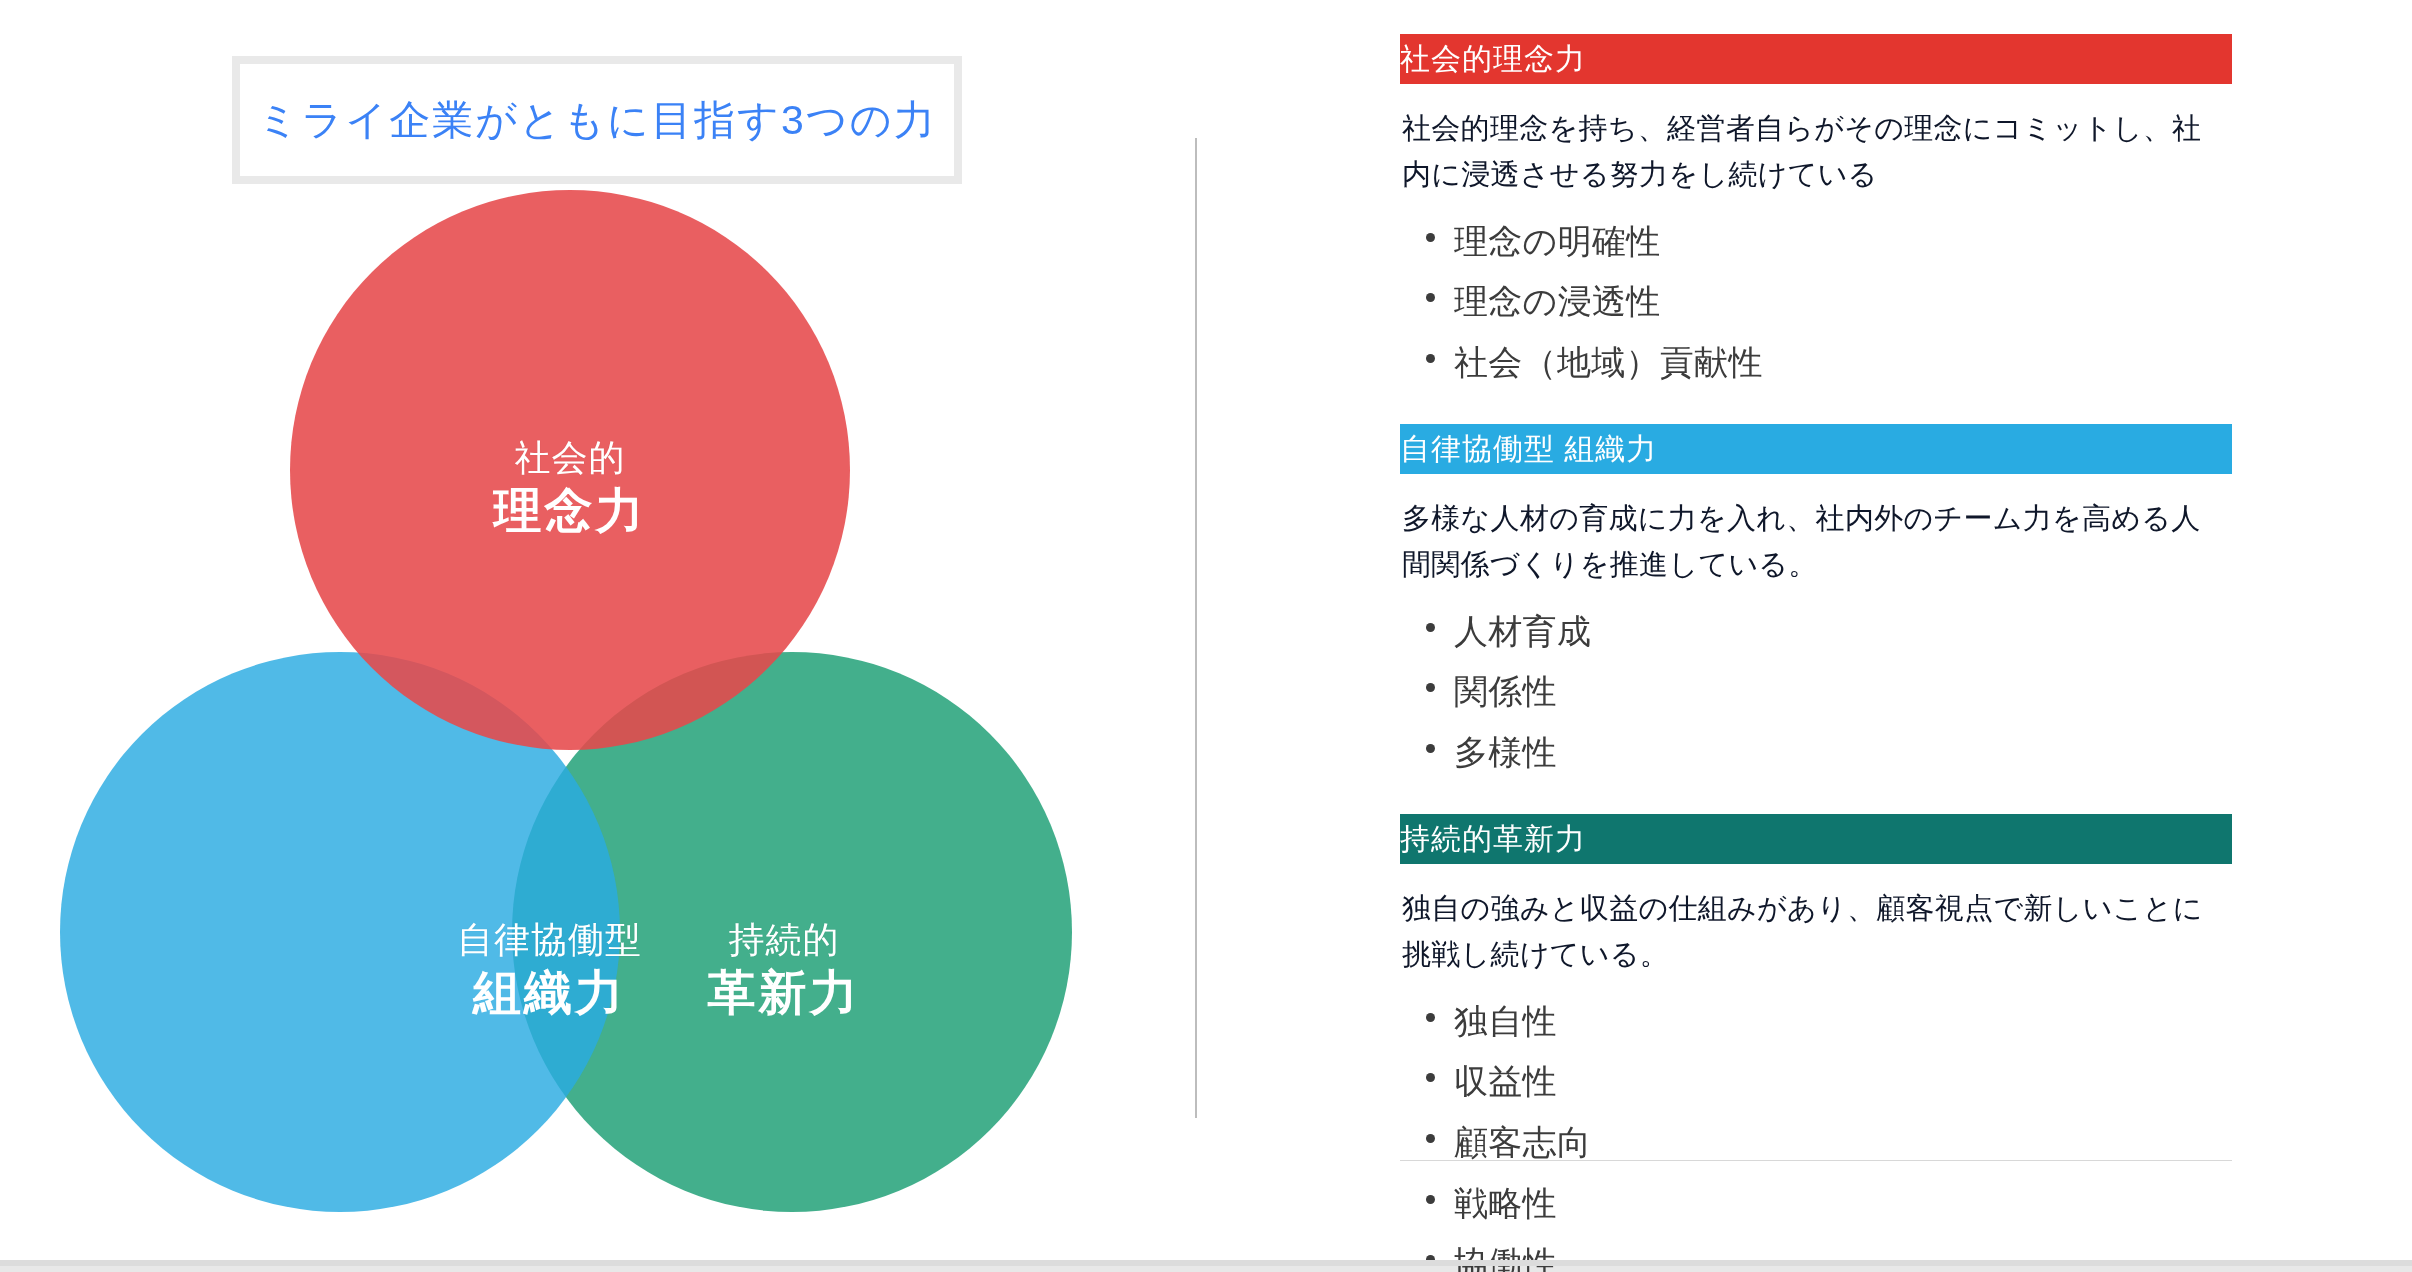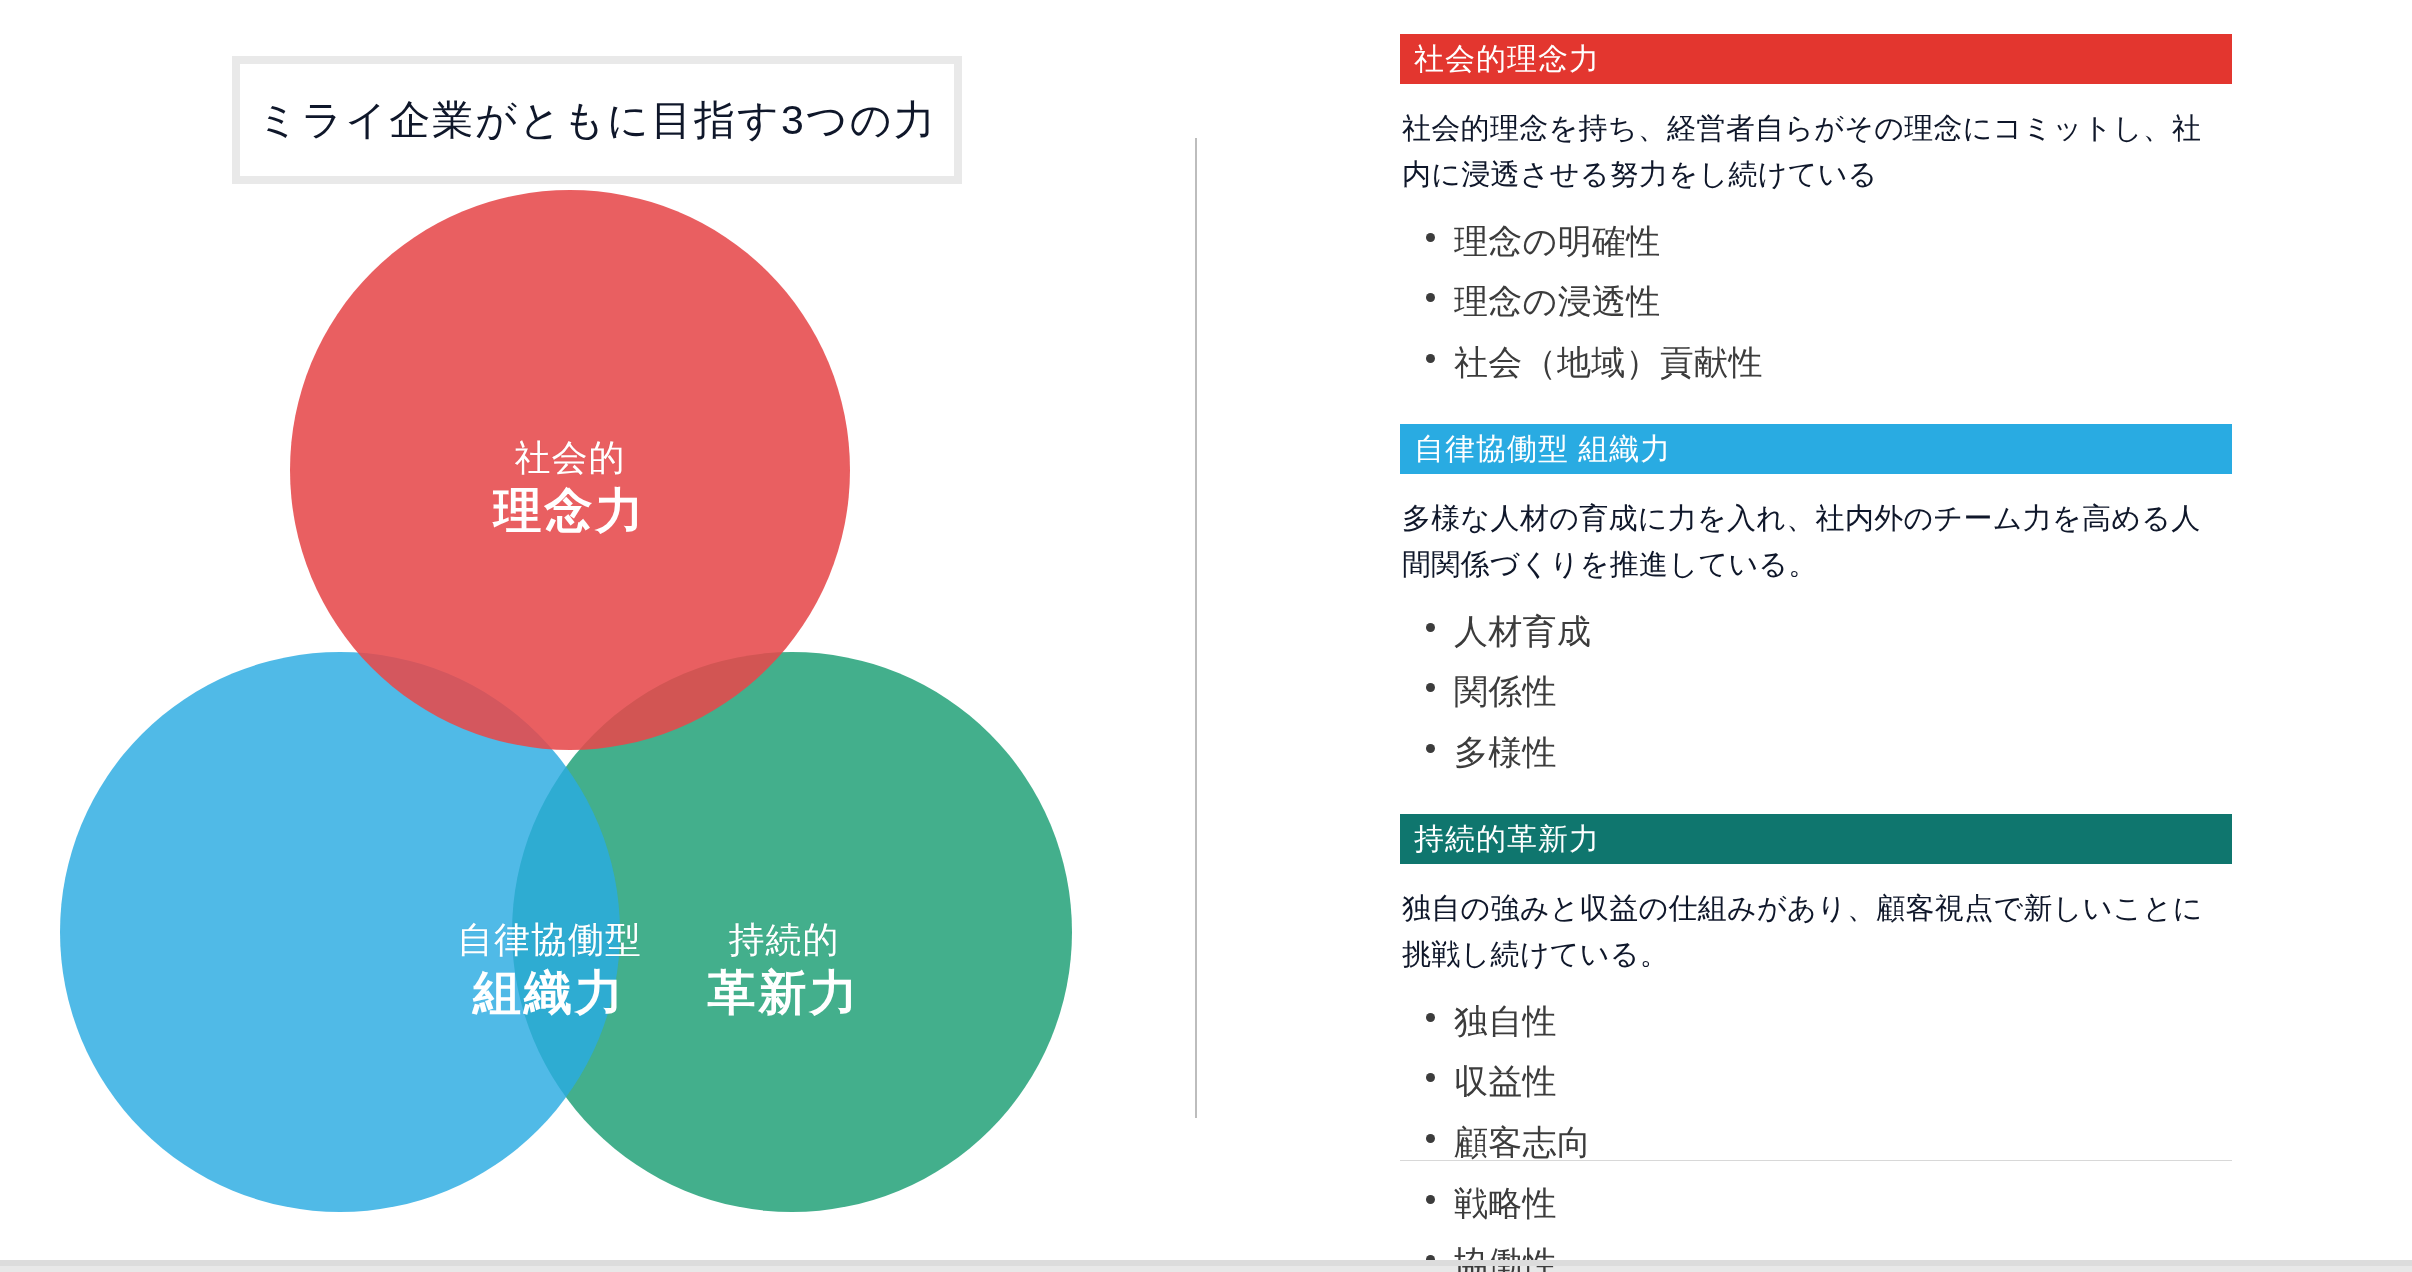--- a/index.html
+++ b/index.html
@@ -47,21 +47,21 @@
     height: 128px;
     background: #ffffff;
     border: 8px solid #e9e9e9;
     box-sizing: border-box;
     display: flex;
     align-items: center;
     justify-content: center;
   }
   .title-box .title-text {
     font-size: 41px;
-    color: #0f172a;
+    color: #3b82f6;
     letter-spacing: 2px;
     white-space: nowrap;
   }
 
   .venn {
     position: absolute;
     left: 60px;
     top: 190px;
     width: 1070px;
     height: 1000px;
@@ -133,21 +133,20 @@
     position: absolute;
     left: 1400px;
     top: 34px;
     width: 832px;
   }
   .section { margin-bottom: 40px; }
   .section-header {
     height: 50px;
     display: flex;
     align-items: center;
-    padding-left: 14px;
     box-sizing: border-box;
     color: #ffffff;
     font-size: 30px;
     letter-spacing: 1px;
   }
   .section-desc {
     margin: 22px 0 0 0;
     padding: 0 6px 0 2px;
     font-size: 29px;
     line-height: 1.58;

